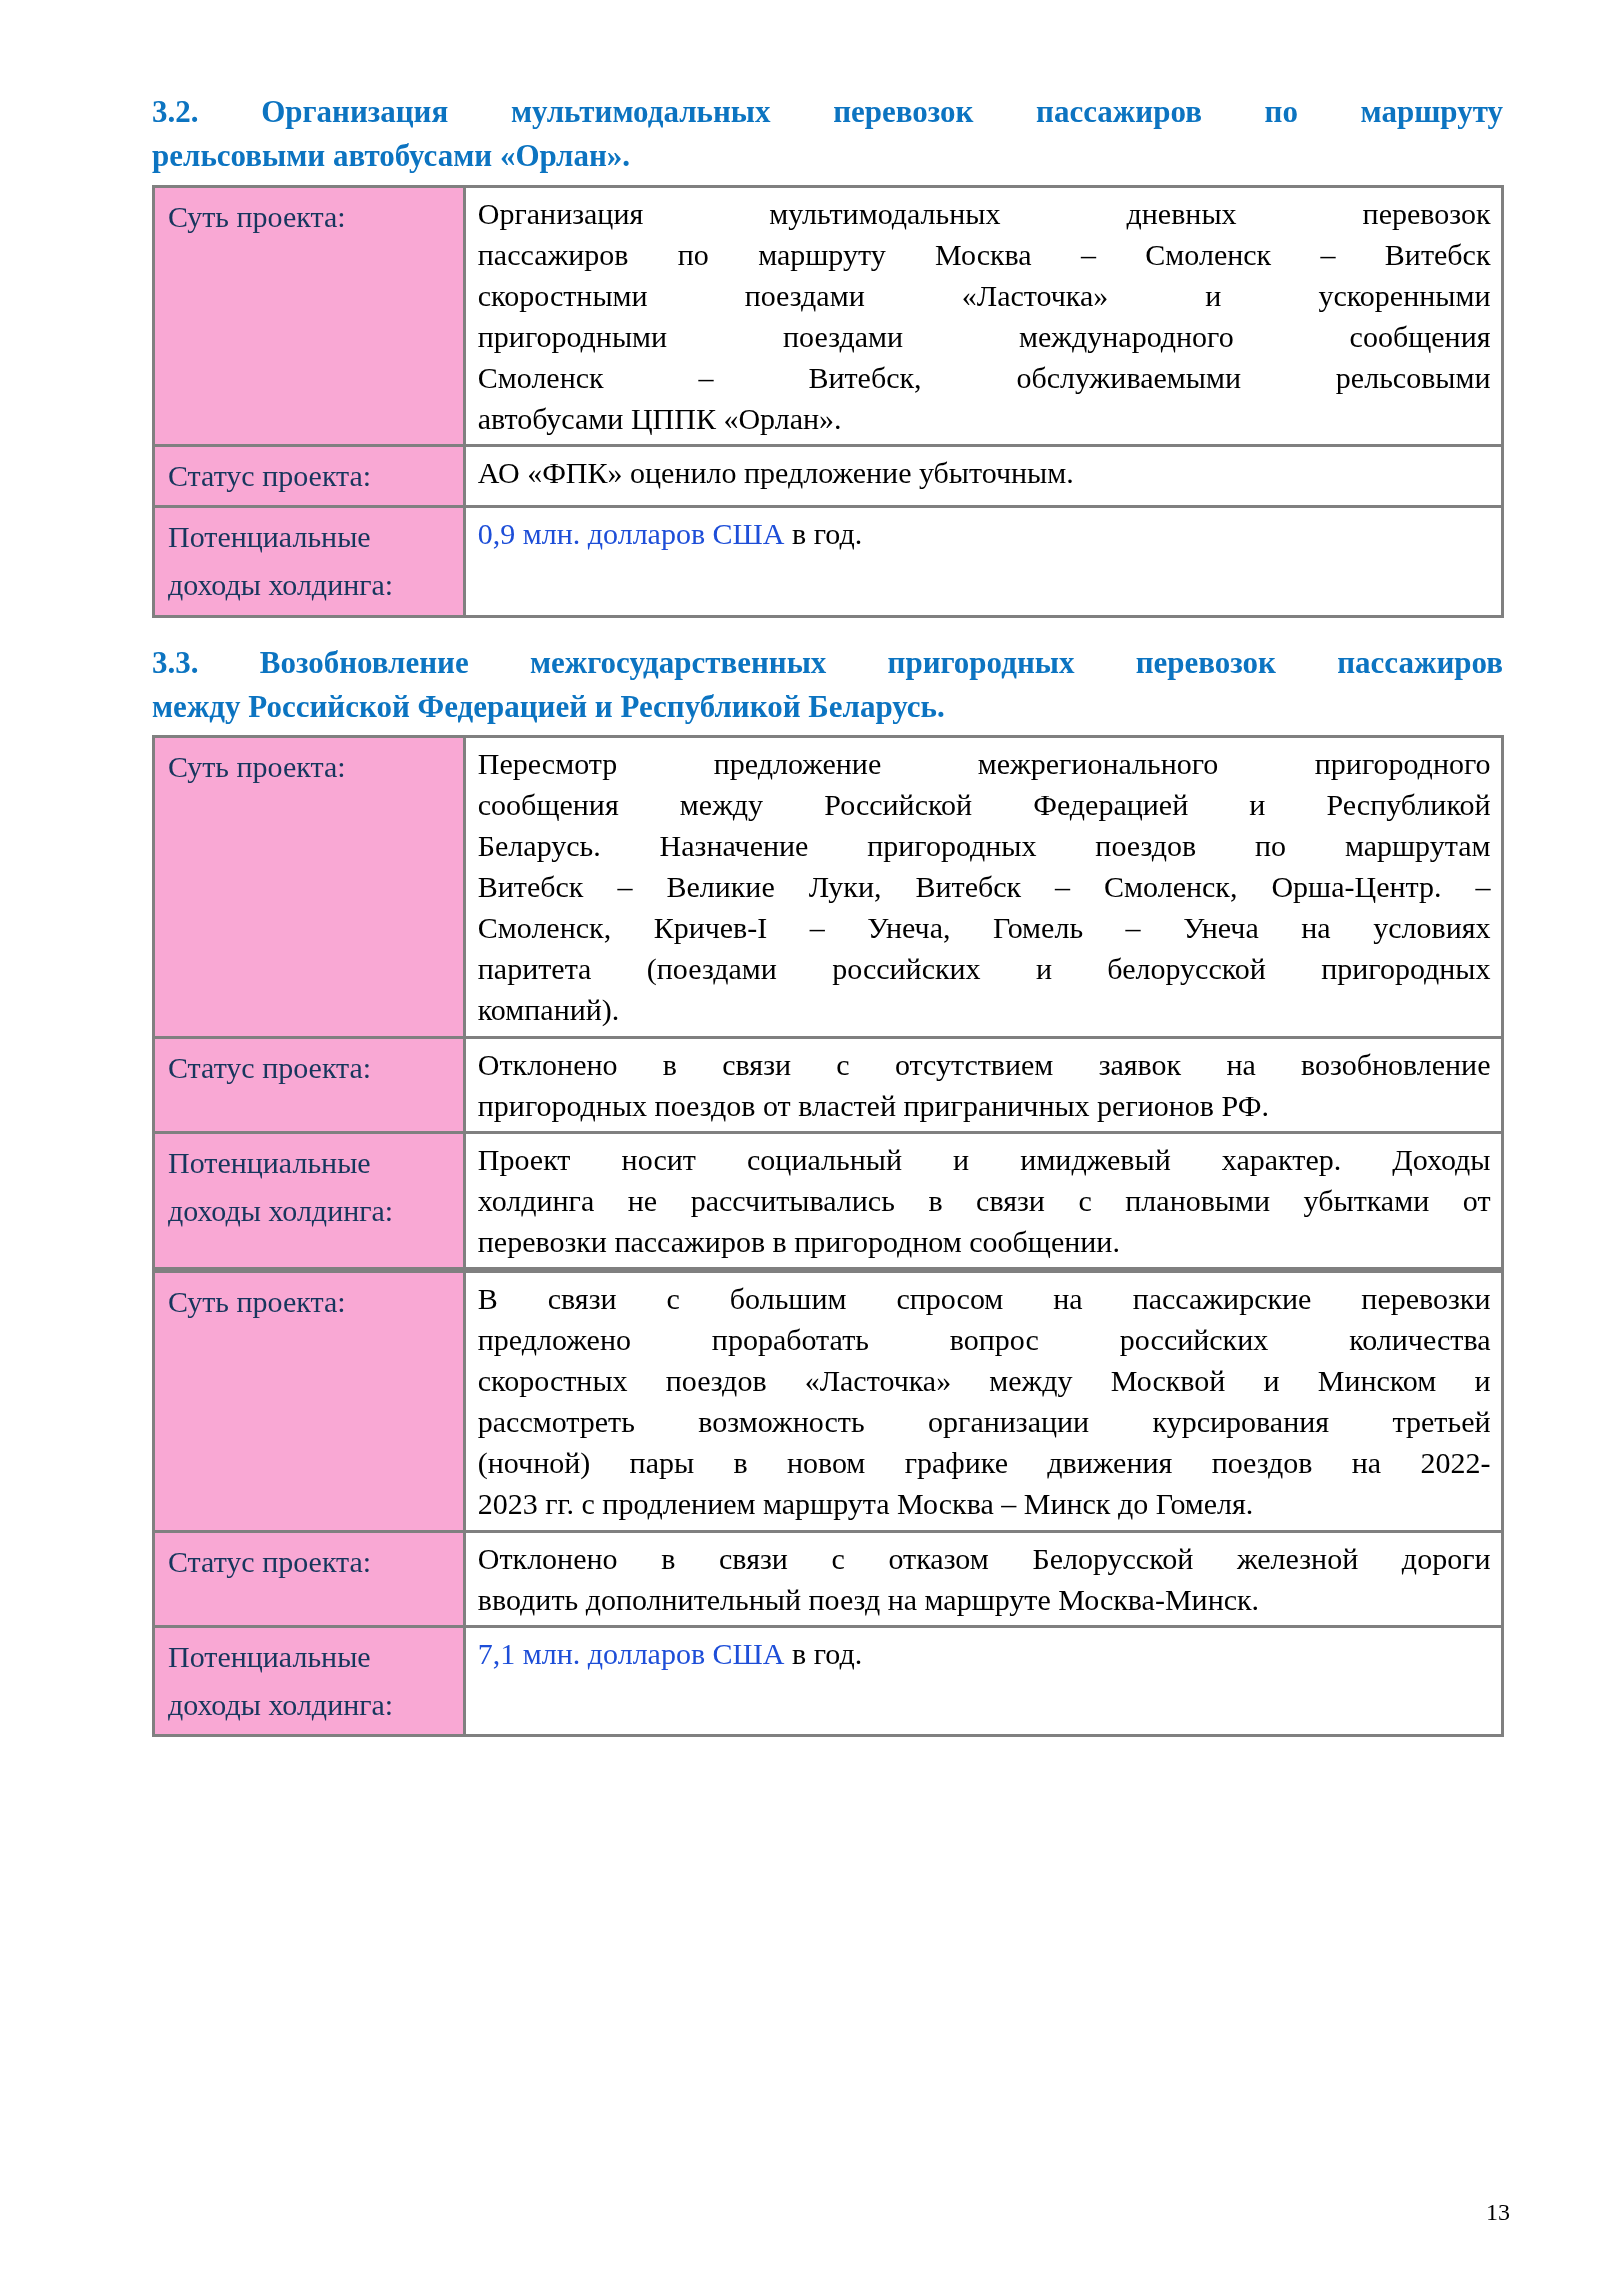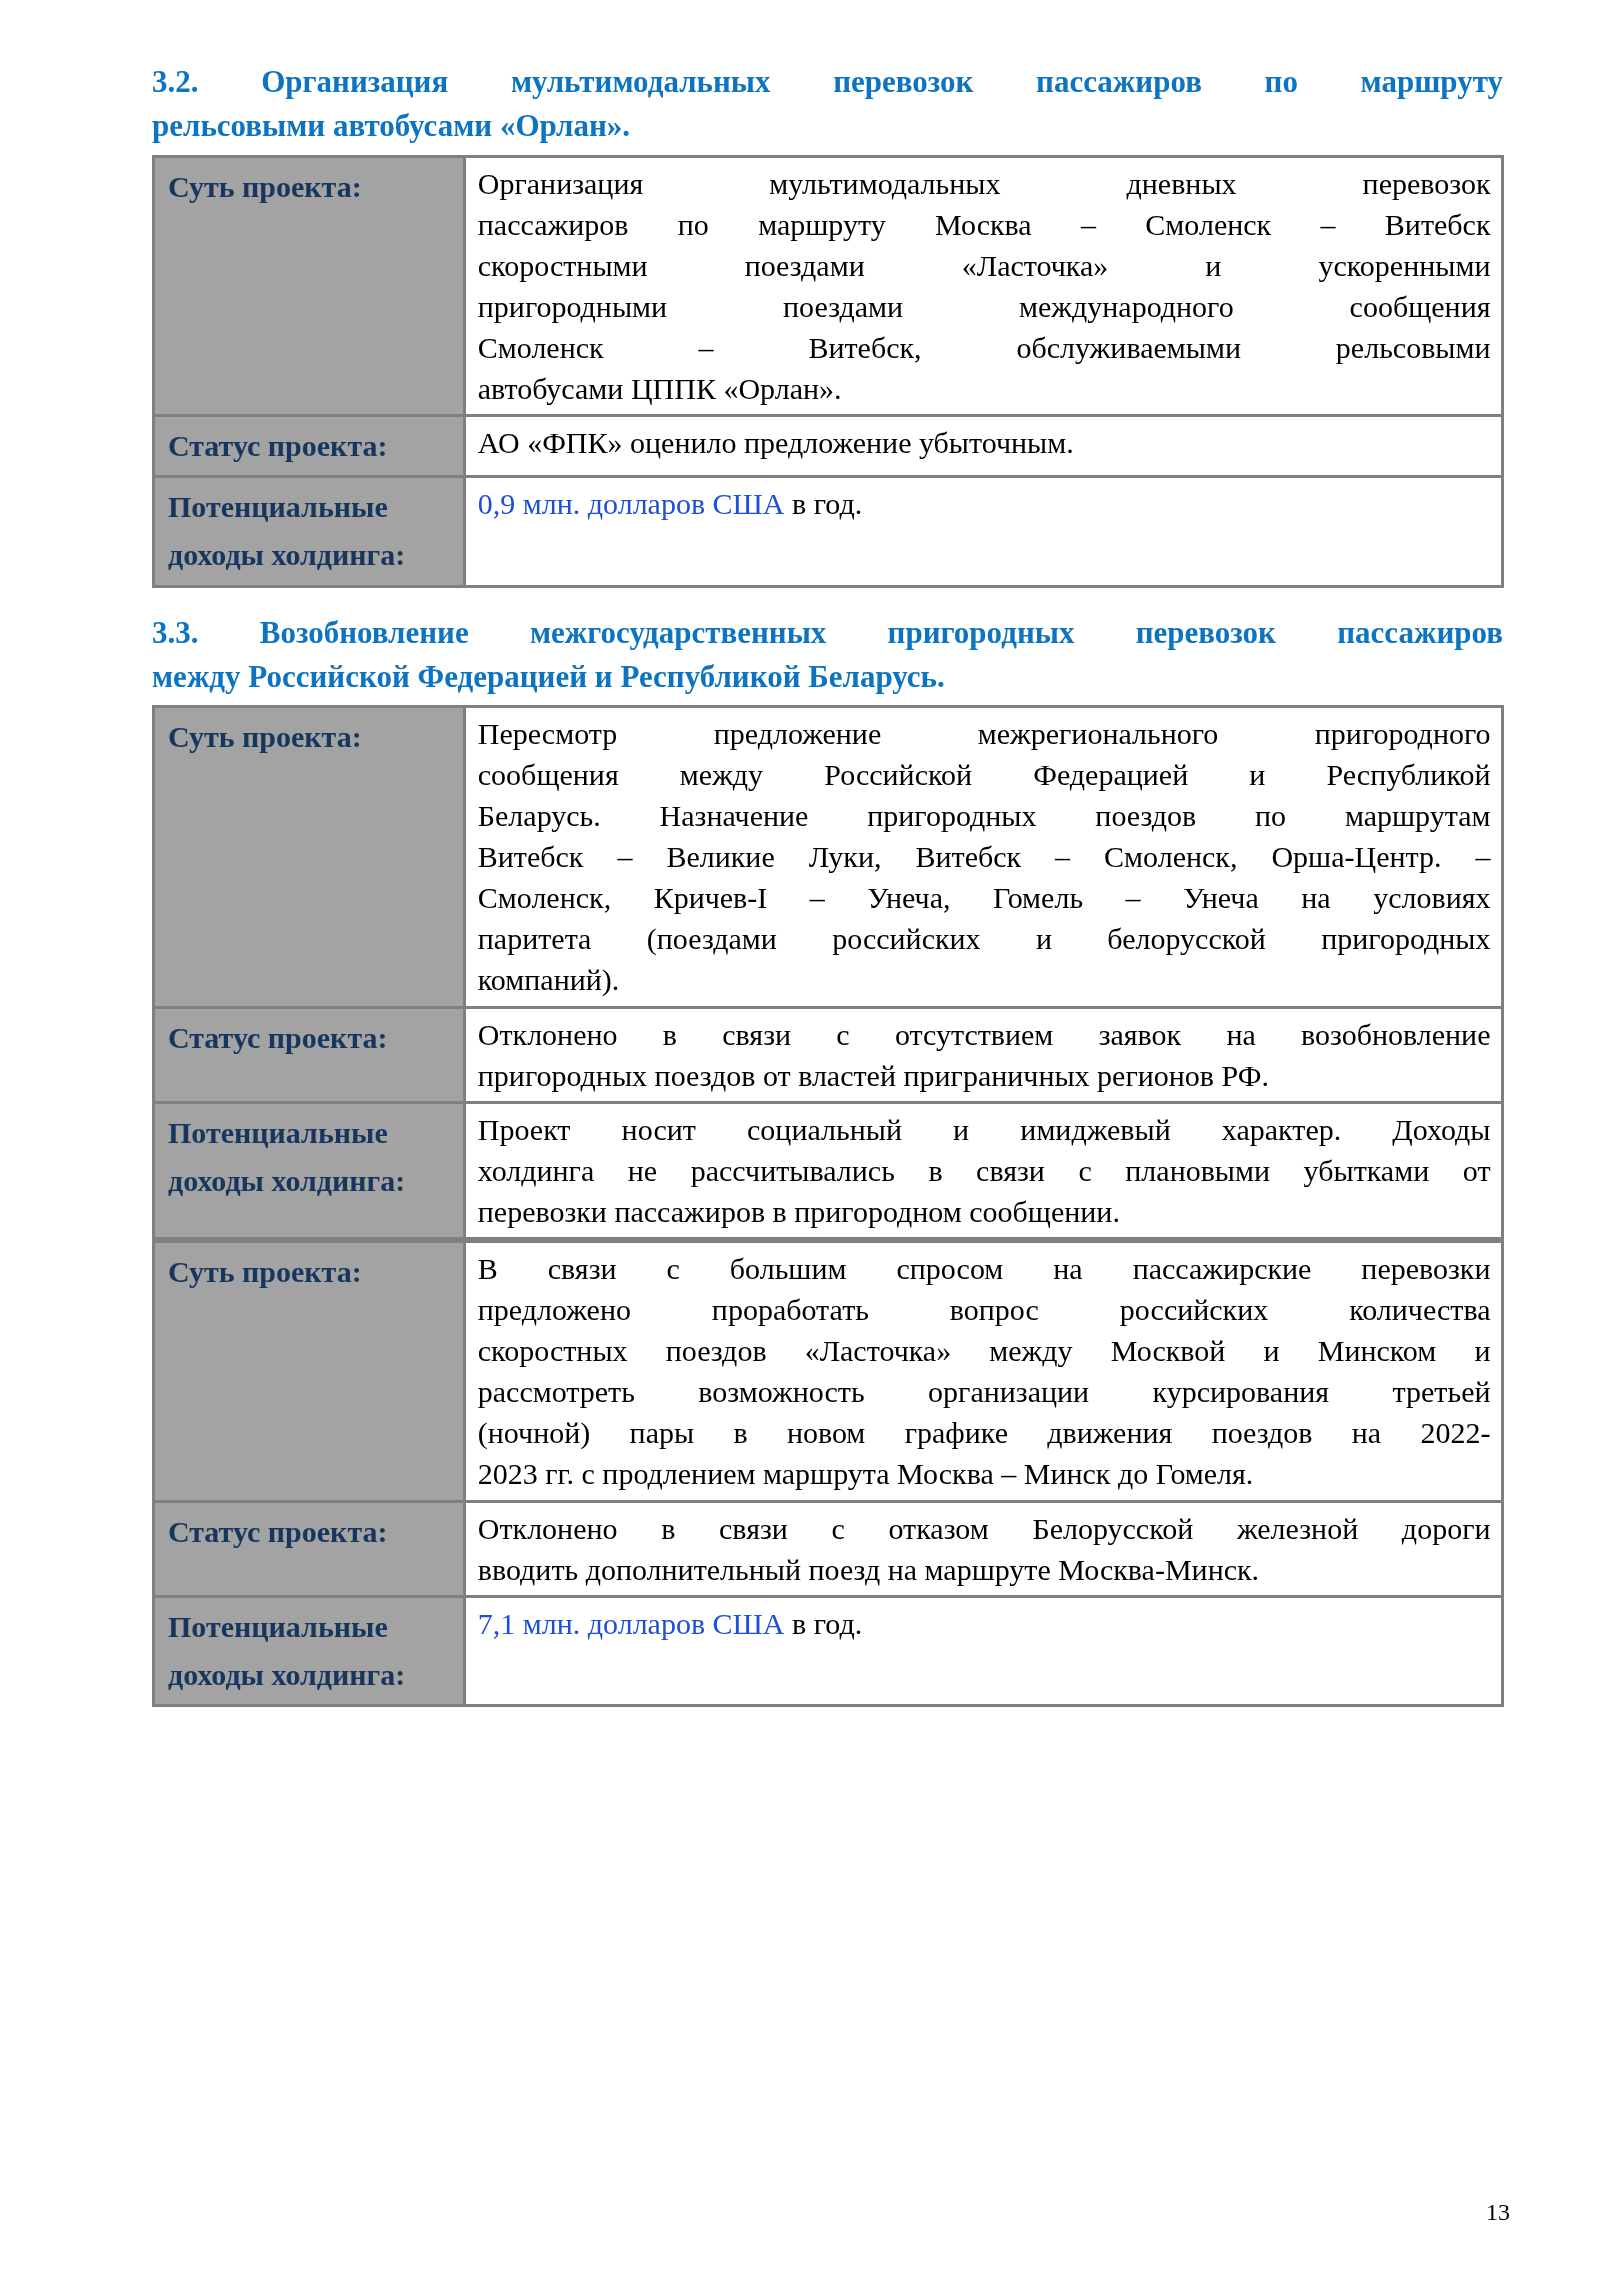--- a/index.html
+++ b/index.html
@@ -1,21 +1,21 @@
 <!DOCTYPE html>
 <html style="font-size:10.5px"><head>
 <meta charset="utf-8">
 <style>
   html, body { margin: 0; padding: 0; background: #ffffff; }
   .page {
     position: relative;
     width: 1623px;
     height: 2295px;
     box-sizing: border-box;
-    padding: 60px 120px 0 152px;
+    padding: 90px 120px 0 152px;
     background: #ffffff;
     font-family: "Liberation Serif", "DejaVu Serif", serif;
     color: #000000;
     font-size: 30px;
   }
   .heading {
     color: #0c74c1;
     font-weight: bold;
     font-size: 31px;
     line-height: 44px;
@@ -27,23 +27,23 @@
     width: 1352px;
     border-collapse: collapse;
     table-layout: fixed;
   }
   table.project col.c-label { width: 311px; }
   table.project td {
     border: 3.3px solid #808080;
     vertical-align: top;
   }
   td.label-cell {
-    background: #a3a3a3;
+    background: #f9a8d4;
     color: #17365d;
-    font-weight: bold;
+    font-weight: normal;
     line-height: 48px;
     padding: 5.2px 9.2px 5.2px 13px;
   }
   td.value-cell {
     background: #ffffff;
     line-height: 41px;
     padding: 5.2px 10.5px 5.2px 11.8px;
   }
   .hl { color: #1d4ed8; font-weight: normal; }
   .page-number {

